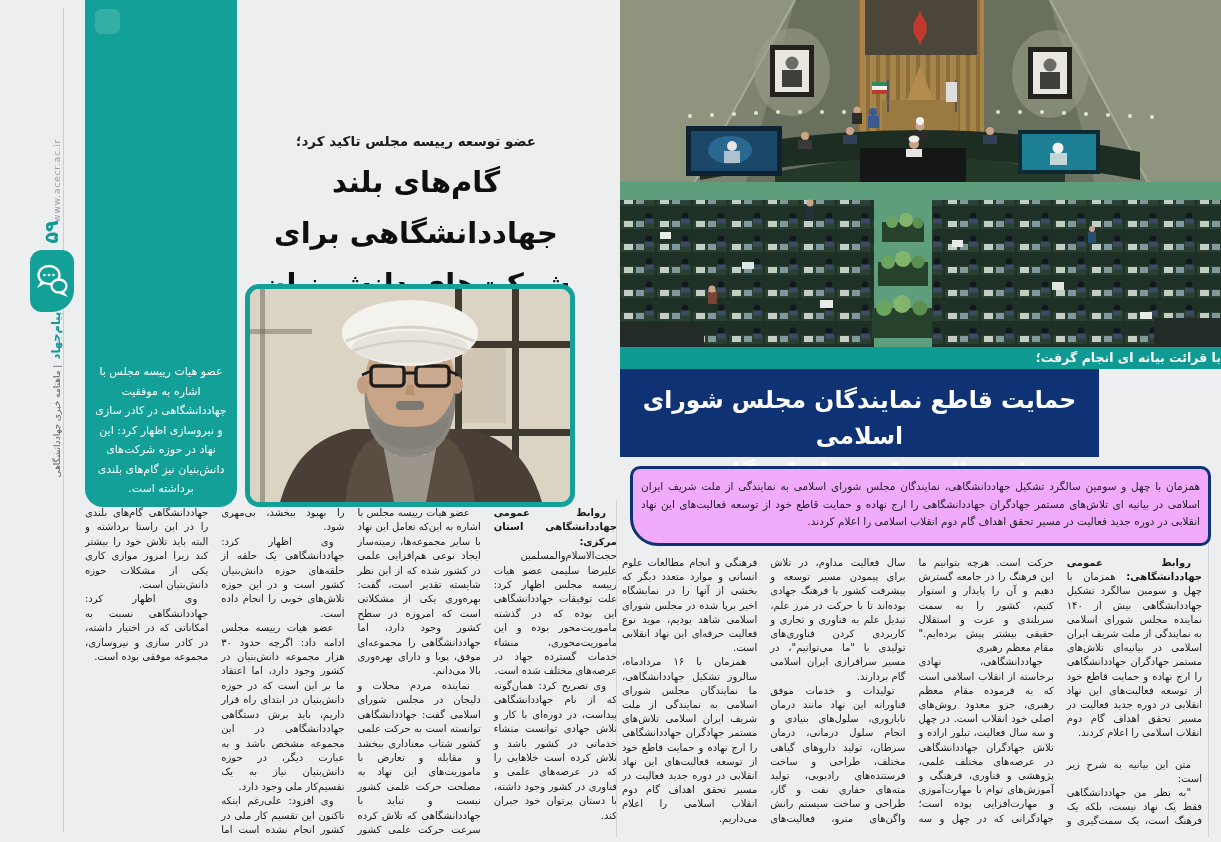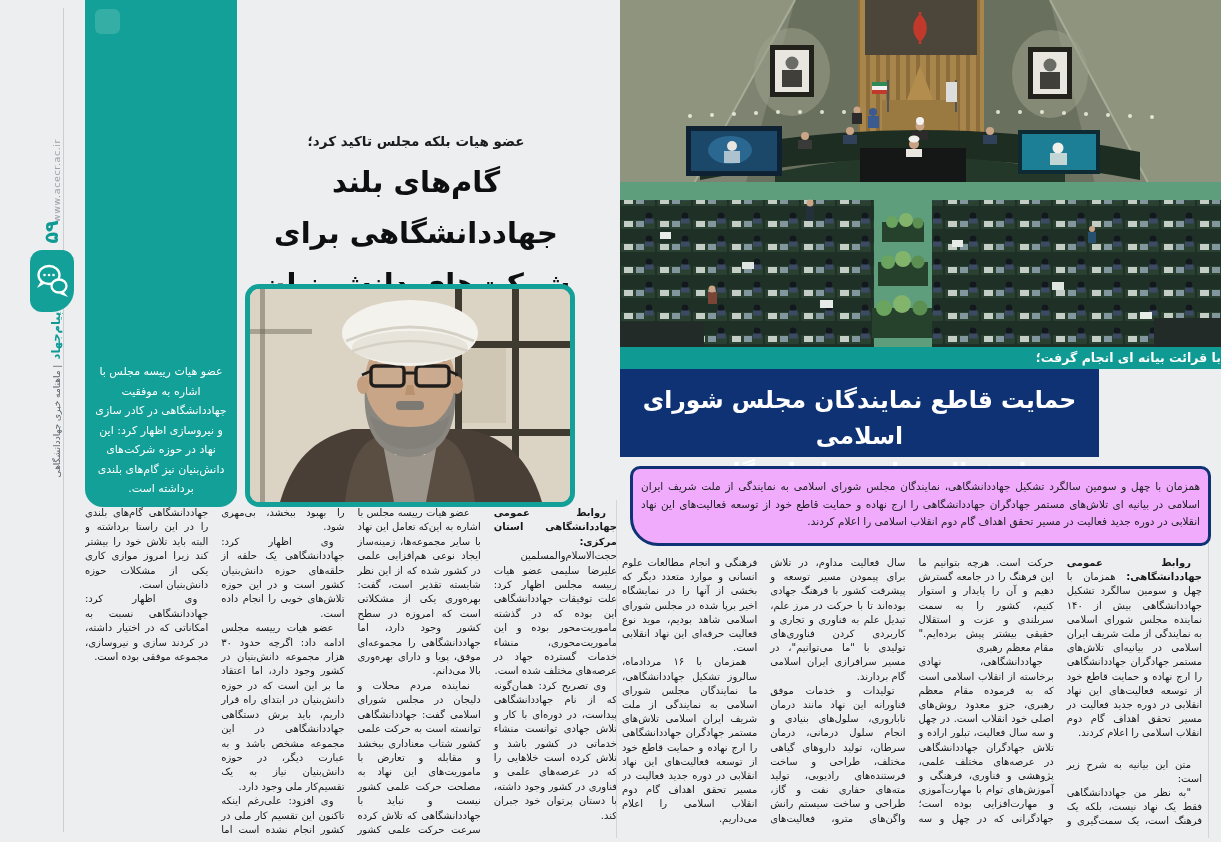--- a/index.html
+++ b/index.html
@@ -73,21 +73,21 @@
     <span class="name">پیام‌جهاد</span>
     <span class="sub">| ماهنامه خبری جهاددانشگاهی</span>
   </div>
 
   <div class="teal-col">
     <div class="chip"></div>
     <div class="pull-quote">عضو هیات رییسه مجلس با اشاره به موفقیت جهاددانشگاهی در کادر سازی و نیروسازی اظهار کرد: این نهاد در حوزه شرکت‌های دانش‌بنیان نیز گام‌های بلندی برداشته است.</div>
   </div>
 
   <div class="lp-head">
-    <div class="lp-kicker">عضو هیات بلکه مجلس تاکید کرد؛</div>
+    <div class="lp-kicker">عضو توسعه رییسه مجلس تاکید کرد؛</div>
     <div class="lp-headline">
       <div>گام‌های بلند جهاددانشگاهی برای</div>
       <div>شرکت‌های دانش‌بنیان</div>
     </div>
   </div>
 
   <div class="lp-photo">
     <svg width="320" height="213" viewBox="0 0 320 213">
       <rect width="320" height="213" fill="#dbd3c4"></rect>
       <rect x="212" y="58" width="44" height="76" fill="#cfc6b4"></rect>
@@ -127,21 +127,21 @@
   </div>
 
   <div class="bodycols lp-body">
       <p><b>روابط عمومی جهاددانشگاهی استان مرکزی:</b> حجت‌الاسلام‌والمسلمین علیرضا سلیمی عضو هیات رییسه مجلس اظهار کرد: علت توفیقات جهاددانشگاهی این بوده که در گذشته ماموریت‌محور بوده و این ماموریت‌محوری، منشاء خدمات گسترده جهاد در عرصه‌های مختلف شده است.</p>
       <p>وی تصریح کرد: همان‌گونه که از نام جهاددانشگاهی پیداست، در دوره‌ای با کار و تلاش جهادی توانست منشاء خدماتی در کشور باشد و تلاش کرده است خلاهایی را که در عرصه‌های علمی و فناوری در کشور وجود داشته، با دستان پرتوان خود جبران کند.</p>
       <p>عضو هیات رییسه مجلس با اشاره به این‌که تعامل این نهاد با سایر مجموعه‌ها، زمینه‌ساز ایجاد نوعی هم‌افزایی علمی در کشور شده که از این نظر شایسته تقدیر است، گفت: بهره‌وری یکی از مشکلاتی است که امروزه در سطح کشور وجود دارد، اما جهاددانشگاهی را مجموعه‌ای موفق، پویا و دارای بهره‌وری بالا می‌دانم.</p>
       <p>نماینده مردم محلات و دلیجان در مجلس شورای اسلامی گفت: جهاددانشگاهی توانسته است به حرکت علمی کشور شتاب معناداری ببخشد و مقابله و تعارض با ماموریت‌های این نهاد به مصلحت حرکت علمی کشور نیست و نباید با جهاددانشگاهی که تلاش کرده سرعت حرکت علمی کشور را بهبود ببخشد، بی‌مهری شود.</p>
       <p>وی اظهار کرد: جهاددانشگاهی یک حلقه از حلقه‌های حوزه دانش‌بنیان کشور است و در این حوزه تلاش‌های خوبی را انجام داده است.</p>
       <p>عضو هیات رییسه مجلس ادامه داد: اگرچه حدود ۳۰ هزار مجموعه دانش‌بنیان در کشور وجود دارد، اما اعتقاد ما بر این است که در حوزه دانش‌بنیان در ابتدای راه قرار داریم، باید برش دستگاهی جهاددانشگاهی در این مجموعه مشخص باشد و به عبارت دیگر، در حوزه دانش‌بنیان نیاز به یک تقسیم‌کار ملی وجود دارد.</p>
       <p>وی افزود: علی‌رغم اینکه تاکنون این تقسیم کار ملی در کشور انجام نشده است اما جهاددانشگاهی گام‌های بلندی را در این راستا برداشته و البته باید تلاش خود را بیشتر کند زیرا امروز موازی کاری یکی از مشکلات حوزه دانش‌بنیان است.</p>
-      <p>وی اظهار کرد: جهاددانشگاهی نسبت به امکاناتی که در اختیار داشته، در کردند سازی و نیروسازی، مجموعه موفقی بوده است.</p>
+      <p>وی اظهار کرد: جهاددانشگاهی نسبت به امکاناتی که در اختیار داشته، در کادر سازی و نیروسازی، مجموعه موفقی بوده است.</p>
     </div>
 
   <div class="fold-line"></div>
   <div class="edge-line"></div>
 
   <div class="rp-photo">
     <svg width="601" height="347" viewBox="0 0 601 347">
       <defs>
         <pattern id="pdesk" width="36" height="23" patternUnits="userSpaceOnUse">
           <rect width="36" height="23" fill="#1f3126"></rect>

